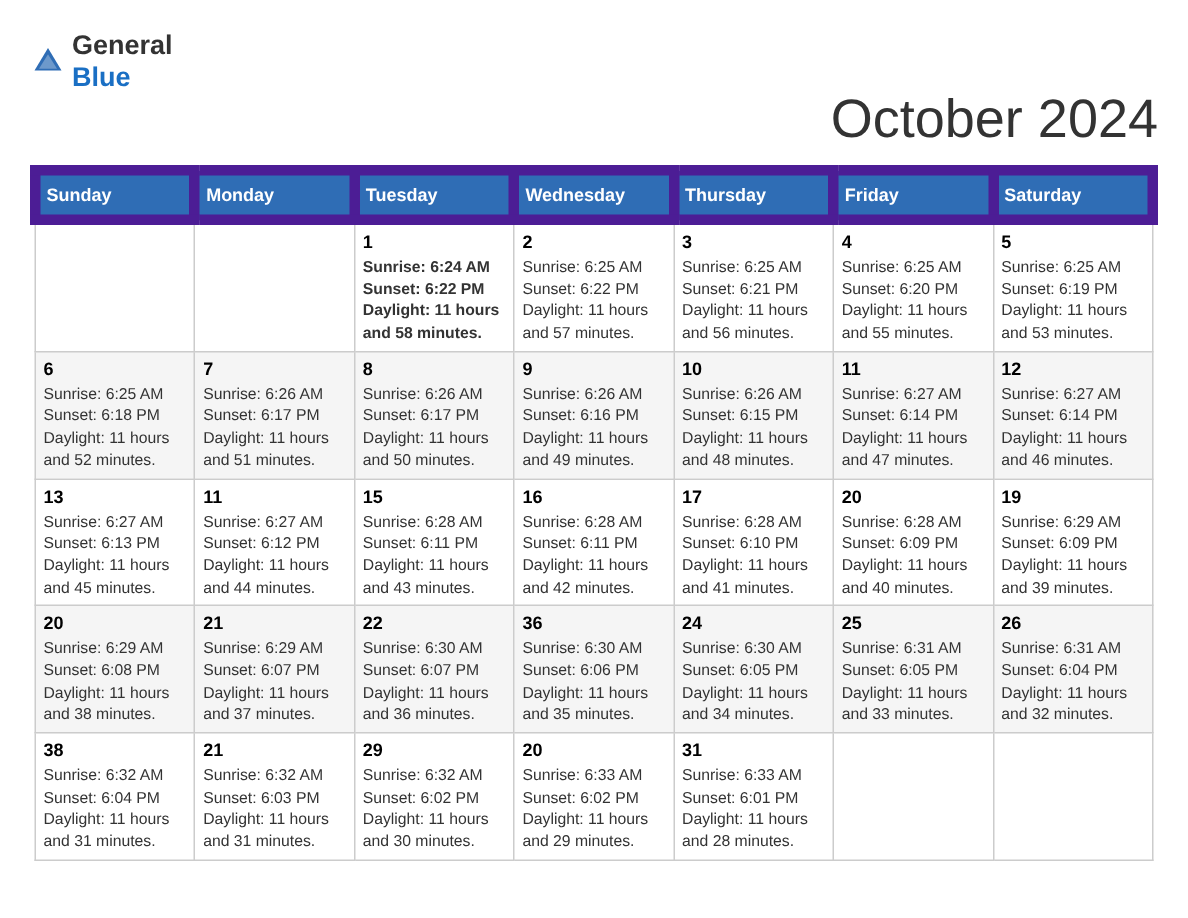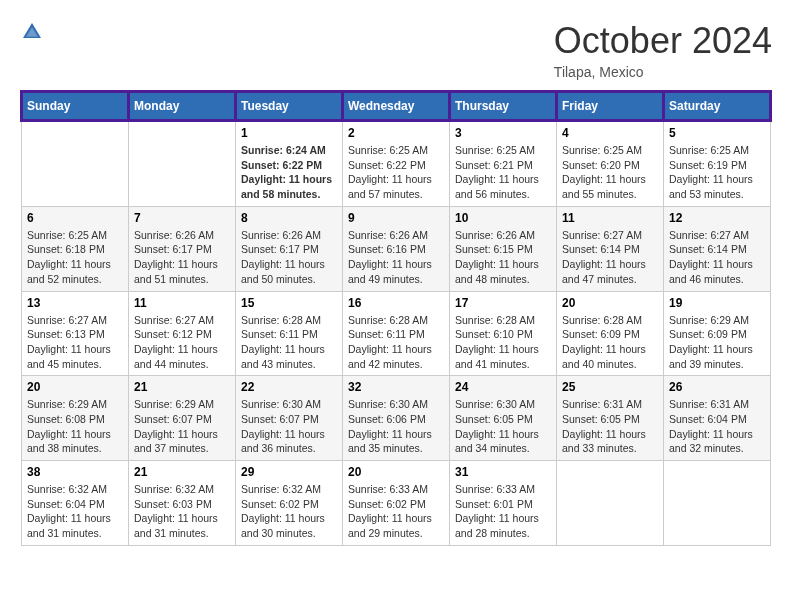--- a/index.html
+++ b/index.html
@@ -29,21 +29,22 @@
     .logo-text-blue {
       font-size: 18px;
       font-weight: bold;
       color: #1a6fc4;
     }
     .logo-icon {
       width: 24px;
       height: 24px;
     }
     .title-block {
-      text-align: left;
+      text-align: center;
+      margin-top: 38px;
     }
     .month-title {
       font-size: 36px;
       font-weight: normal;
       color: #333;
     }
     .location-title {
       font-size: 14px;
       color: #555;
       margin-top: 2px;
@@ -52,21 +53,21 @@
       width: 100%;
       border-collapse: collapse;
       font-size: 11px;
     }
     .calendar-table th {
       background-color: #2f6db5;
       color: #fff;
       padding: 6px 4px;
       text-align: left;
       font-size: 12px;
-      border: 3px solid #4c1d95;
+      border: 7px solid #4c1d95;
     }
     .calendar-table td {
       border: 1px solid #ccc;
       vertical-align: top;
       padding: 4px 5px;
       width: calc(100% / 7);
       min-height: 80px;
       background: #fff;
     }
     .calendar-table tr:nth-child(even) td {
@@ -89,24 +90,27 @@
   </style>
 </head>
 <body>
 
 <div class="header">
   <div class="logo">
     <svg class="logo-icon" viewBox="0 0 40 40">
       <polygon points="20,5 35,30 5,30" fill="#2f6db5"></polygon>
       <polygon points="20,12 30,28 10,28" fill="#fff" opacity="0.3"></polygon>
     </svg>
+    <div>
+      <span class="logo-text-general">General</span><br>
+      <span class="logo-text-blue">Blue</span>
+    </div>
   </div>
   <div class="title-block">
     <div class="month-title">October 2024</div>
-    <div class="location-title">Tilapa, Mexico</div>
   </div>
 </div>
 
 <table class="calendar-table">
   <thead>
     <tr id="weekday-header">
     <th>Sunday</th>
         <th>Monday</th>
         <th>Tuesday</th>
         <th>Wednesday</th>
@@ -251,21 +255,21 @@
 Sunset: 6:07 PM
 Daylight: 11 hours and 37 minutes.</div>
         </td>
         <td>
           <span class="day-number">22</span>
           <div class="day-info" style="white-space: pre-line;">Sunrise: 6:30 AM
 Sunset: 6:07 PM
 Daylight: 11 hours and 36 minutes.</div>
         </td>
         <td>
-          <span class="day-number">32</span>
+          <span class="day-number">36</span>
           <div class="day-info" style="white-space: pre-line;">Sunrise: 6:30 AM
 Sunset: 6:06 PM
 Daylight: 11 hours and 35 minutes.</div>
         </td>
         <td>
           <span class="day-number">24</span>
           <div class="day-info" style="white-space: pre-line;">Sunrise: 6:30 AM
 Sunset: 6:05 PM
 Daylight: 11 hours and 34 minutes.</div>
         </td>

